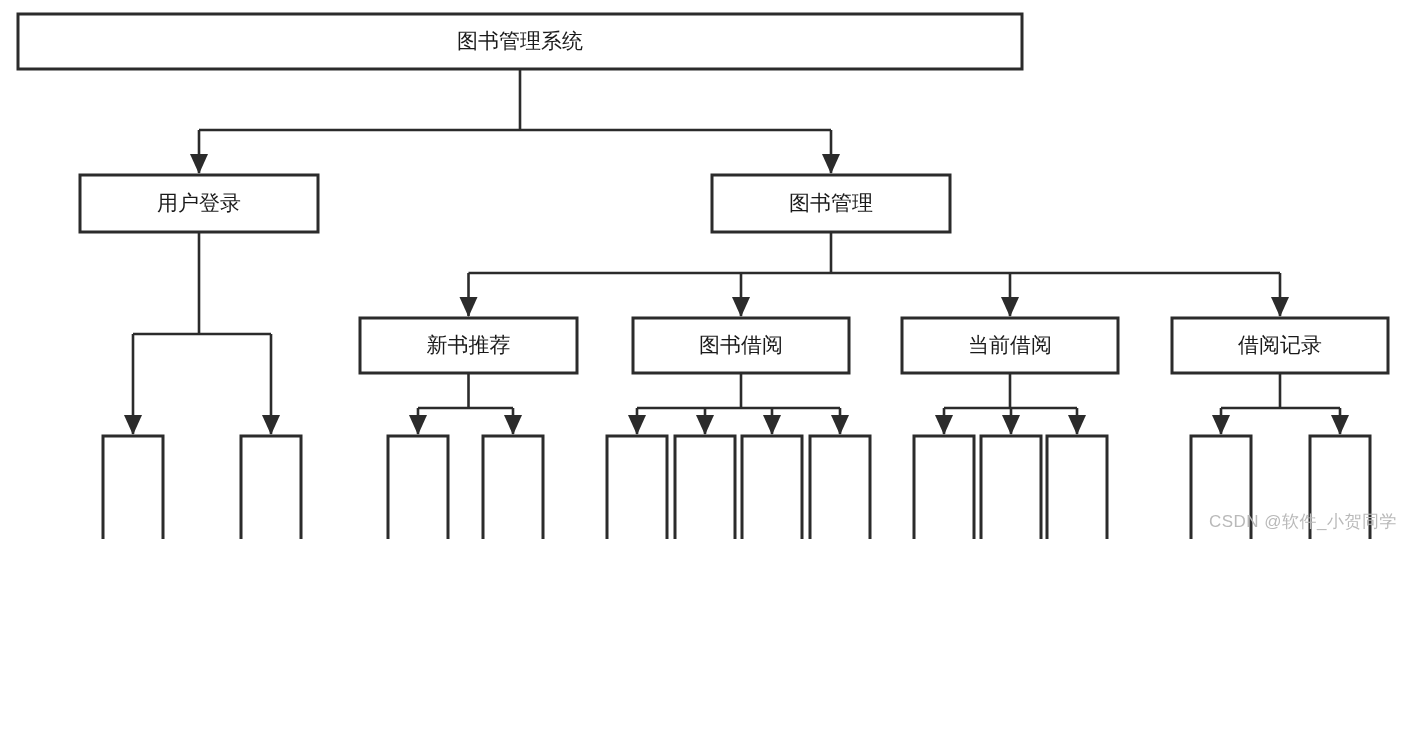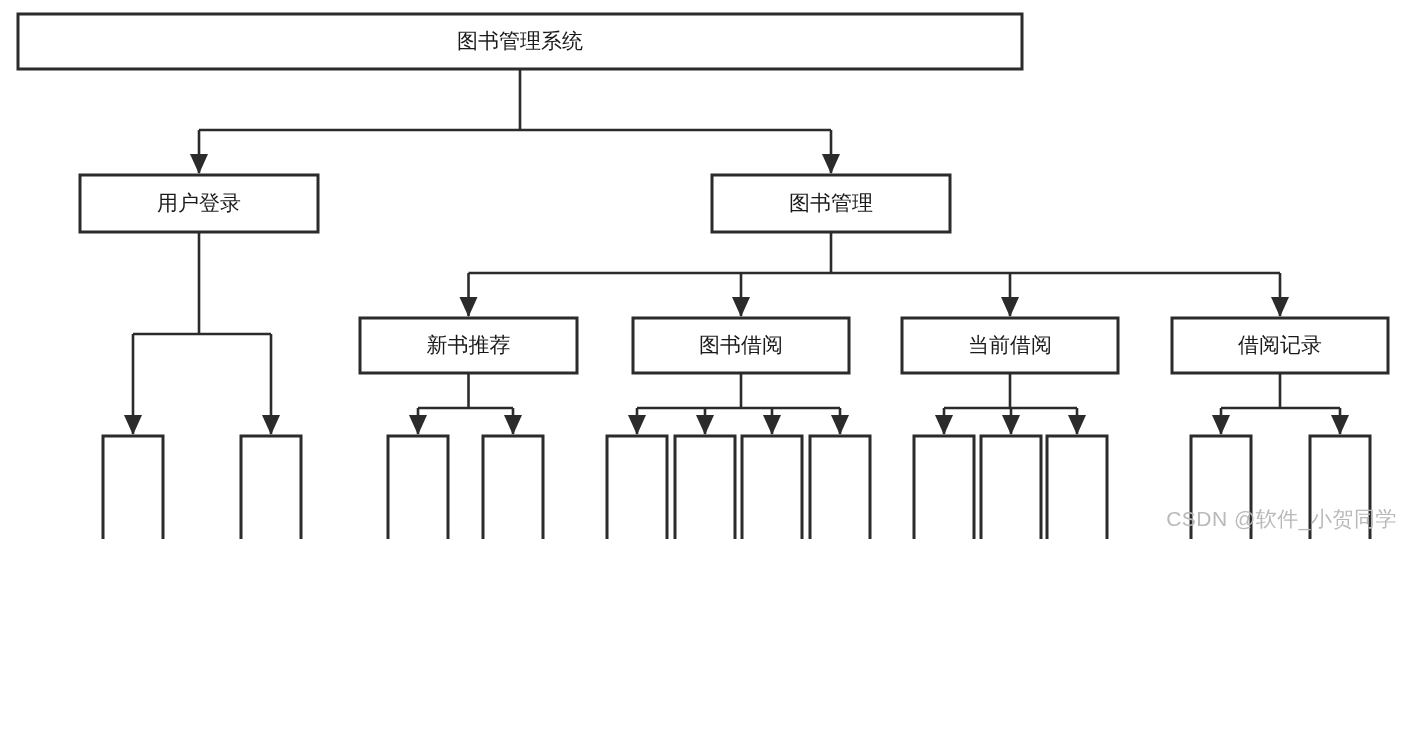--- a/index.html
+++ b/index.html
@@ -59,21 +59,21 @@
     letter-spacing: 1px;
     color: #1a1a1a;
     white-space: nowrap;
     pointer-events: none;
     font-family: "Liberation Sans", "DejaVu Sans", sans-serif;
   }
   .watermark {
     position: absolute;
     right: 8px;
     bottom: 6px;
-    font-size: 21px;
+    font-size: 17px;
     color: #b9b9b9;
     letter-spacing: 0.5px;
     font-family: "Liberation Sans", "DejaVu Sans", sans-serif;
     white-space: nowrap;
   }
 </style>
 </head>
 <body>
 
 <div id="diagram-root">

